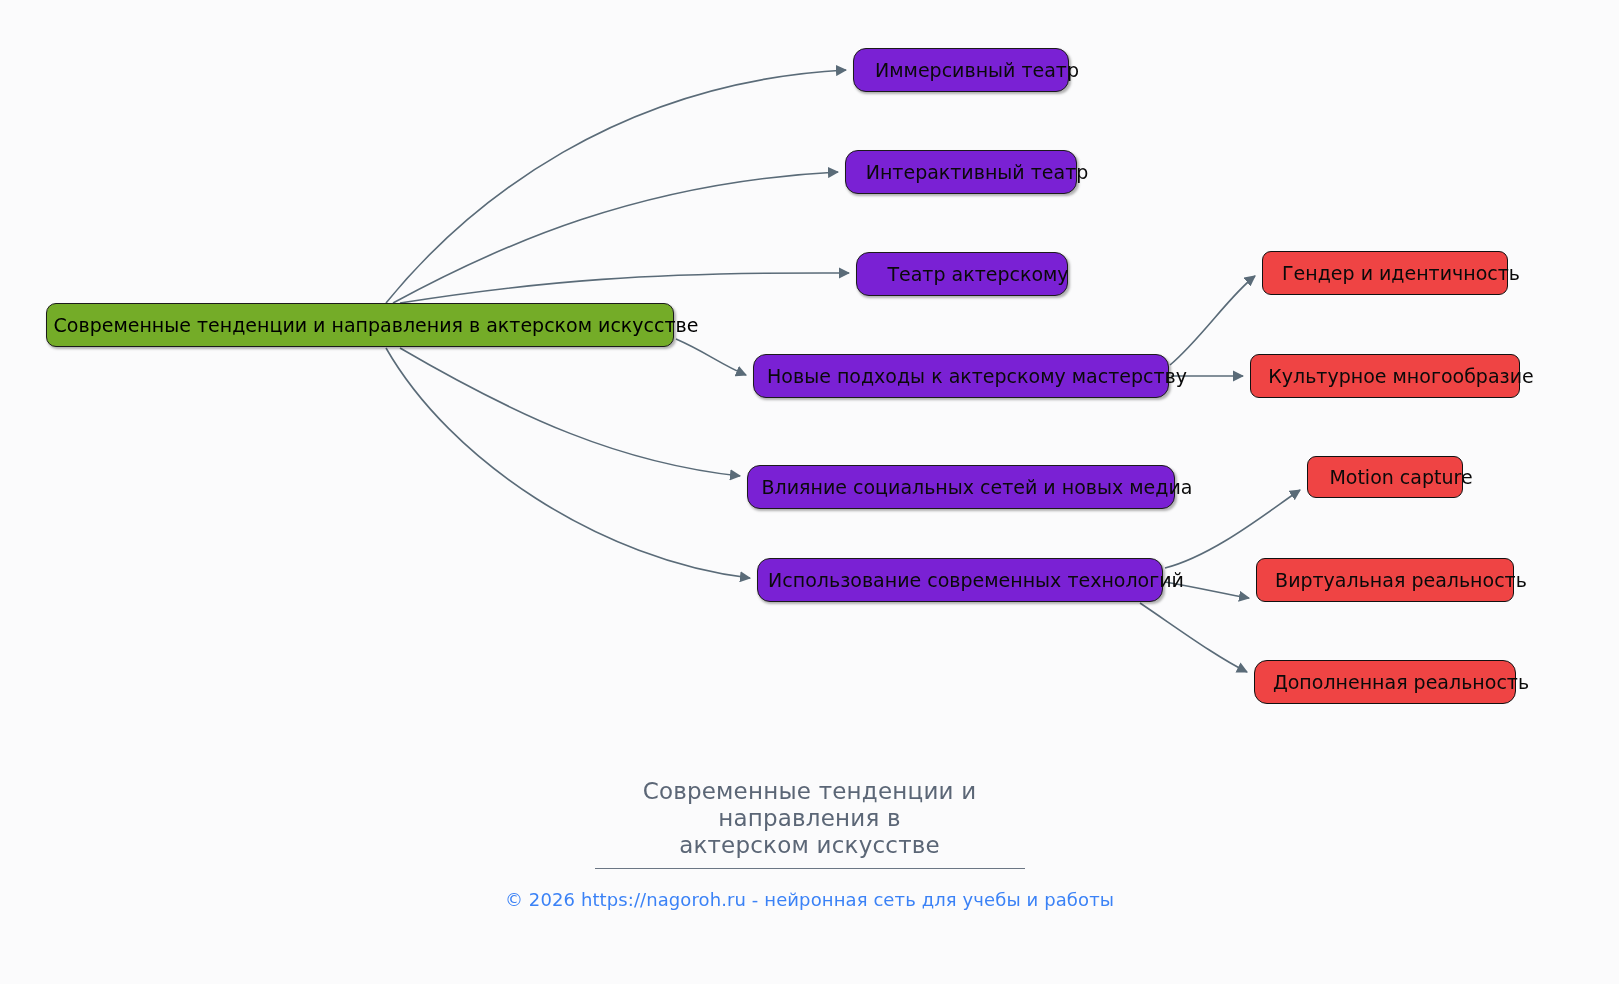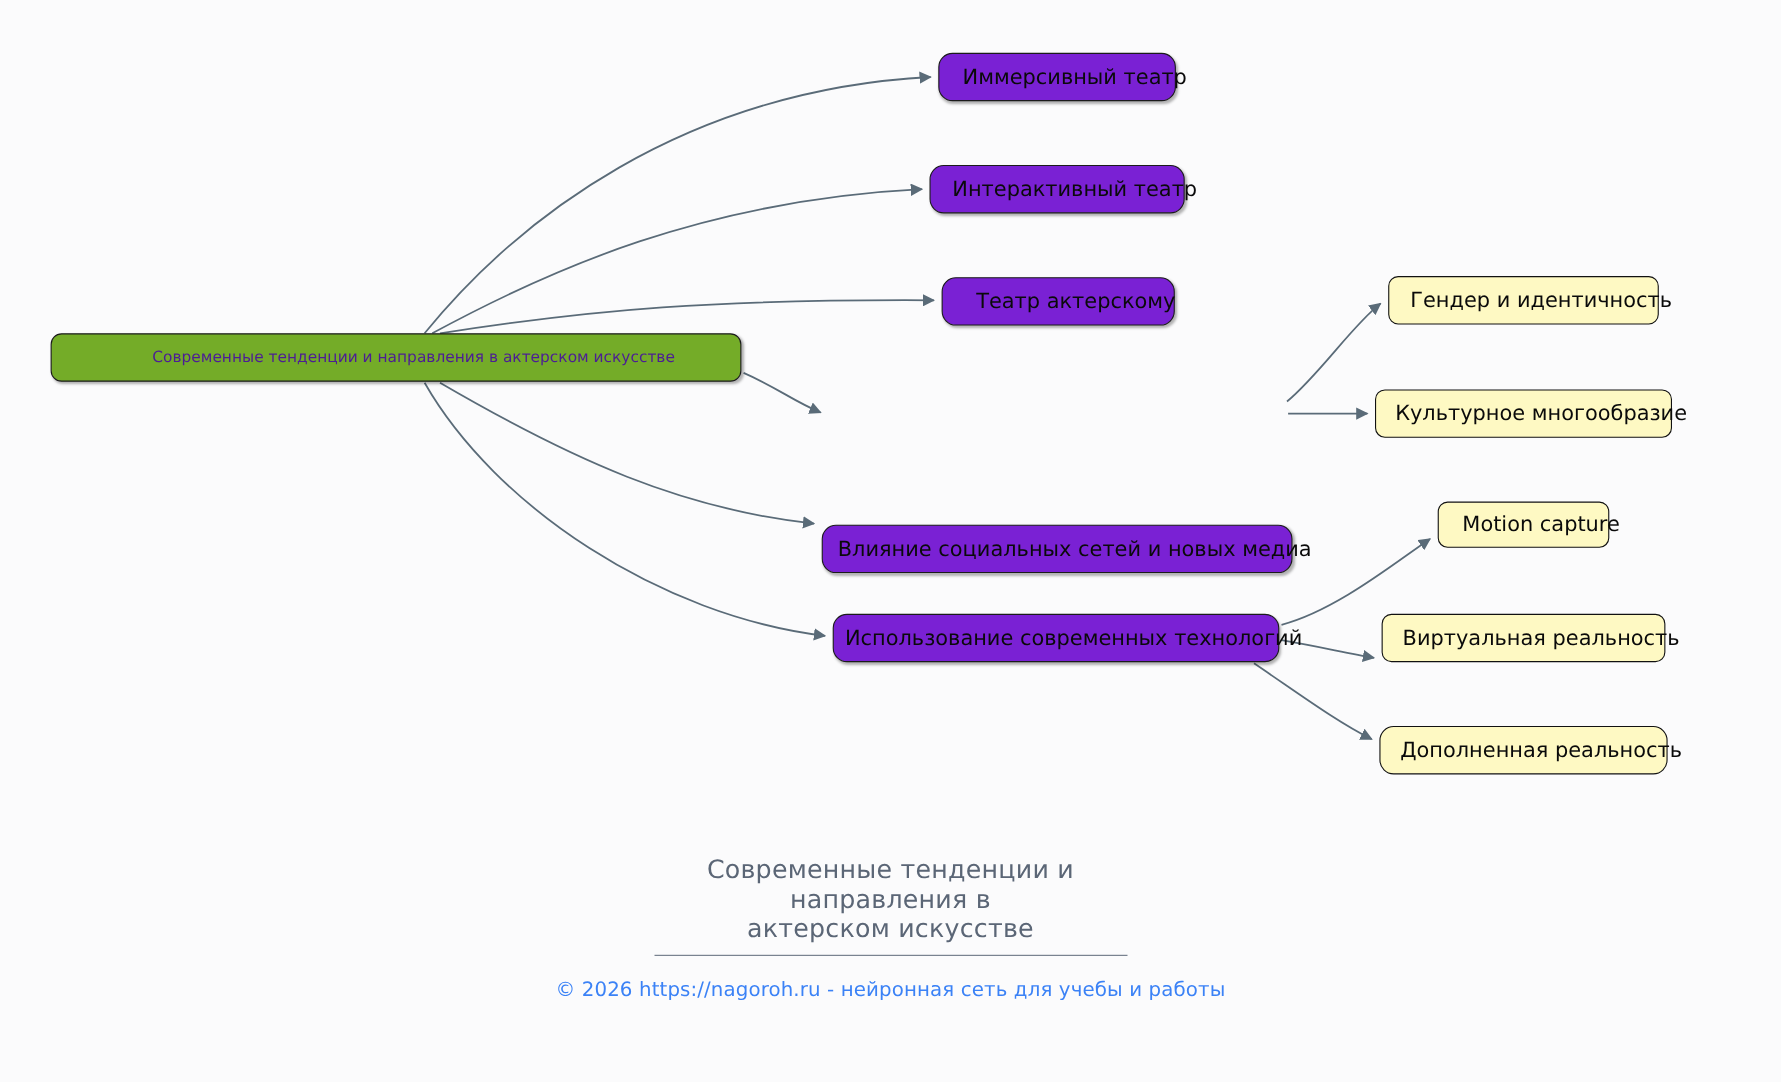--- a/index.html
+++ b/index.html
@@ -39,36 +39,36 @@
     justify-content: center;
     white-space: nowrap;
     line-height: 1;
     padding-left: 32px;
   }
 
   .node-root {
     background: #74ac28;
     border: 1.6px solid #1b1b1b;
     border-radius: 10px;
-    color: #4c1d95;
-    font-size: 14px;
+    color: #000000;
+    font-size: 19px;
     box-shadow: 1.5px 2px 2.5px rgba(0,0,0,0.30);
   }
 
   .node-branch {
     background: #7a21d4;
     border: 1.6px solid #1b1b1b;
     border-radius: 13px;
     color: #0a0a0a;
     font-size: 19px;
     box-shadow: 1.5px 2px 2.5px rgba(0,0,0,0.30);
   }
 
   .node-leaf {
-    background: #fef9c3;
+    background: #ef4444;
     border: 1.6px solid #111111;
     border-radius: 9px;
     color: #0a0a0a;
     font-size: 19px;
   }
 
   #footer {
     position: absolute;
     left: 0;
     top: 778px;
@@ -138,22 +138,25 @@
   </div>
 
   <div class="node node-branch" style="left:845px; top:150px; width:232px; height:44px;">
     <span>Интерактивный театр</span>
   </div>
 
   <div class="node node-branch" style="left:856px; top:252px; width:212px; height:44px;">
     <span>Театр актерскому</span>
   </div>
 
+  <div class="node node-branch" style="left:753px; top:354px; width:416px; height:44px;">
+    <span>Новые подходы к актерскому мастерству</span>
+  </div>
 
-  <div class="node node-branch" style="left:747px; top:477px; width:428px; height:44px;">
+  <div class="node node-branch" style="left:747px; top:465px; width:428px; height:44px;">
     <span>Влияние социальных сетей и новых медиа</span>
   </div>
 
   <div class="node node-branch" style="left:757px; top:558px; width:406px; height:44px;">
     <span>Использование современных технологий</span>
   </div>
 
   <div class="node node-leaf" style="left:1262px; top:251px; width:246px; height:44px;">
     <span>Гендер и идентичность</span>
   </div>

